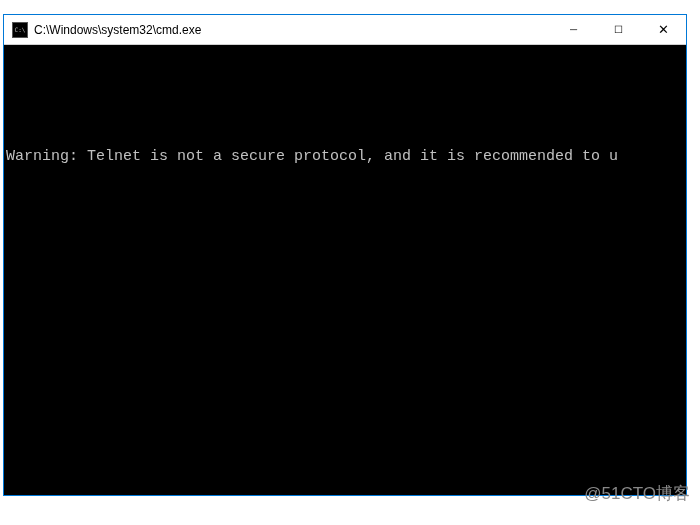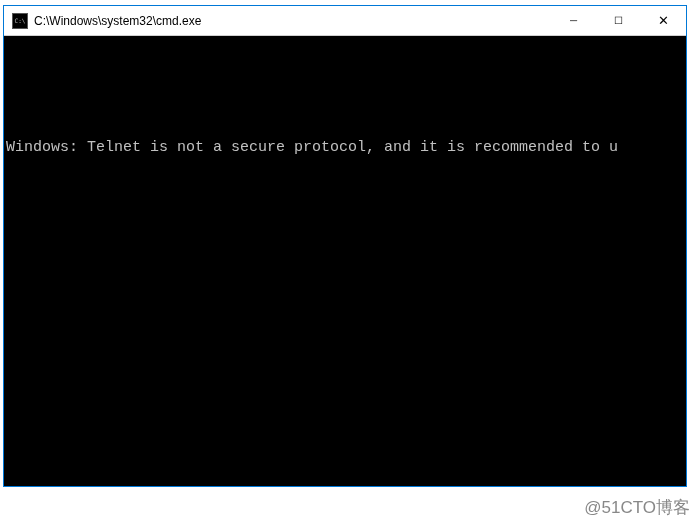--- a/index.html
+++ b/index.html
@@ -10,21 +10,21 @@
     body {
       width: 700px;
       height: 525px;
       background: #ffffff;
       font-family: "Segoe UI", Tahoma, sans-serif;
       position: relative;
       overflow: hidden;
     }
     .window {
       position: absolute;
-      top: 5px;
+      top: 14px;
       left: 3px;
       width: 684px;
       height: 482px;
       border: 1px solid #0078d7;
       background: #ef4444;
       display: flex;
       flex-direction: column;
     }
     .titlebar {
       height: 30px;
@@ -88,42 +88,42 @@
       white-space: pre;
       overflow: hidden;
     }
     .term-line {
       min-height: 20px;
       white-space: pre;
     }
     .watermark {
       position: absolute;
       right: 10px;
-      bottom: 6px;
+      bottom: 20px;
       color: #888888;
       font-size: 17px;
       font-family: "Microsoft YaHei", sans-serif;
     }
   </style>
 </head>
 <body>
 
 <div class="window">
   <div class="titlebar">
     <div class="title-icon"></div>
     <div class="title-text">C:\Windows\system32\cmd.exe</div>
     <div class="window-controls">
       <button class="win-btn">─</button>
       <button class="win-btn">☐</button>
       <button class="win-btn close">✕</button>
     </div>
   </div>
   <div class="terminal-body">
     <div class="term-line"></div>
-    <div class="term-line">Windows: Telnet is not a secure protocol, and it is recommended to u</div>
+    <div class="term-line">Warning: Telnet is not a secure protocol, and it is recommended to u</div>
     <div class="term-line"></div>
     <div class="term-line"></div>
     <div class="term-line"></div>
     
     
     
     
     
     
     

